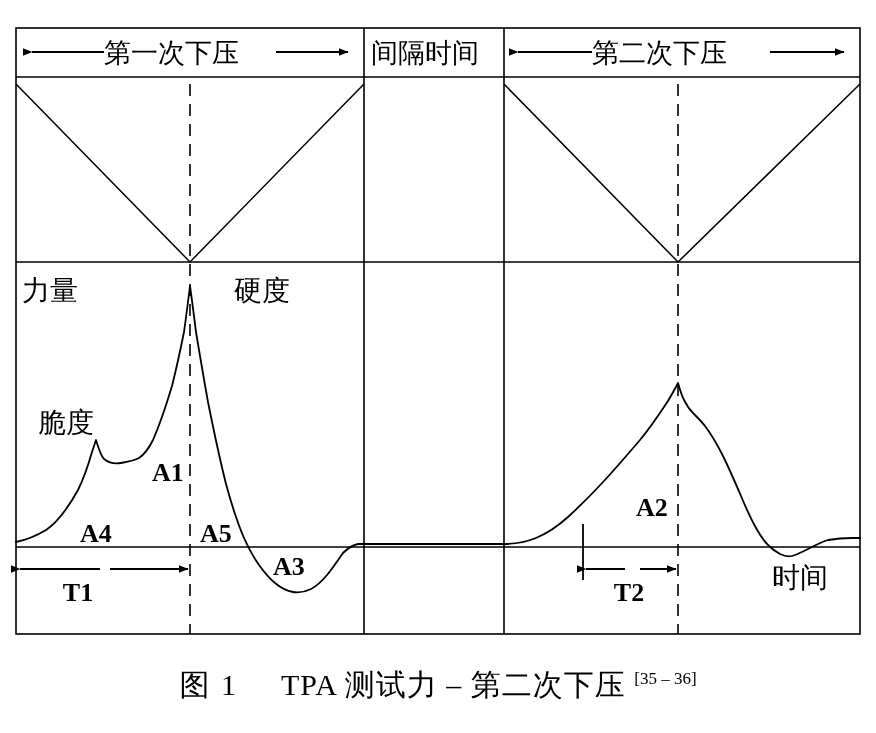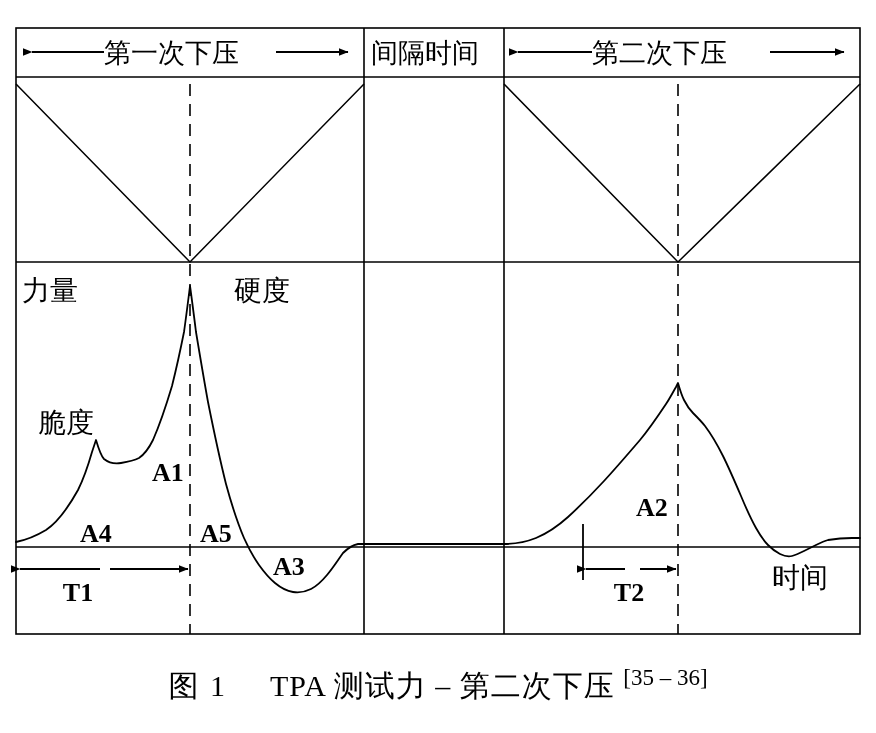--- a/index.html
+++ b/index.html
@@ -34,21 +34,21 @@
     white-space: nowrap;
   }
   .fig-caption .cap-num {
     letter-spacing: 2px;
   }
   .fig-caption .cap-gap {
     display: inline-block;
     width: 26px;
   }
   .fig-caption sup {
-    font-size: 23px;
+    font-size: 17px;
     vertical-align: super;
     letter-spacing: 0;
   }
   svg text {
     font-family: "Liberation Serif", serif;
     fill: #000;
   }
   .lbl-cn {
     font-size: 28px;
   }

